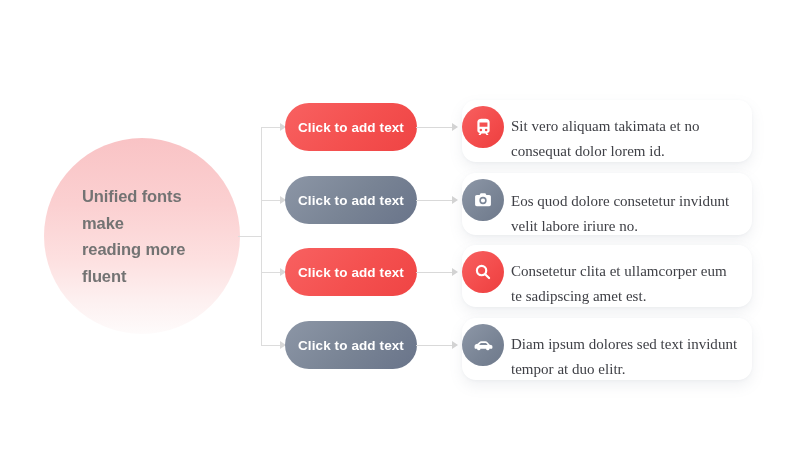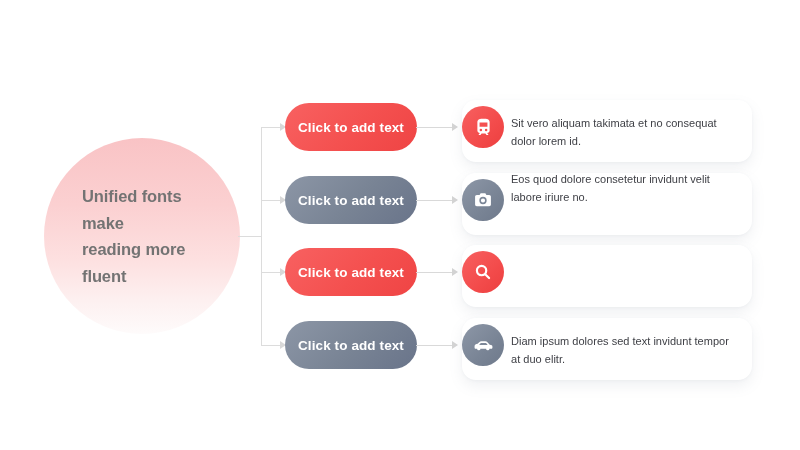--- a/index.html
+++ b/index.html
@@ -152,24 +152,25 @@
   .icon-badge.gray {
     background: linear-gradient(135deg, #8d97a7 0%, #798495 60%, #6e７9 100%);
     background: linear-gradient(135deg, #8d97a7 0%, #798495 60%, #6e798b 100%);
   }
   .icon-badge svg { display: block; }
 
   .row-text {
     position: absolute;
     left: 511px;
     width: 230px;
-    font-size: 11px;
+    font-size: 15px;
     line-height: 1.65;
     color: #3f4046;
     letter-spacing: 0.02px;
+    font-family: Liberation Serif, serif;
   }
 </style>
 </head>
 <body>
 
 <div id="slide">
 
   <div id="hero-circle"></div>
   <div id="hero-text">Unified fonts
 make
@@ -205,34 +206,35 @@
     <span>Click to add text</span>
   </div>
   <div class="arrow-line" style="top:200px;"></div>
   <div class="arrow-head" style="top:196px;"></div>
   <div class="row-card" style="top:173px;"></div>
   <div class="icon-badge gray" style="top:179px;">
     <svg width="20" height="20" viewBox="0 0 24 24" fill="#ffffff">
       <path d="M9.2 4l-1.3 2H4.6C3.4 6 2.5 6.9 2.5 8.1v9.3c0 1.2.9 2.1 2.1 2.1h14.8c1.2 0 2.1-.9 2.1-2.1V8.1c0-1.2-.9-2.1-2.1-2.1h-3.3l-1.3-2H9.2zM12 17a4.4 4.4 0 1 1 0-8.8 4.4 4.4 0 0 1 0 8.8zm0-1.9a2.5 2.5 0 1 0 0-5 2.5 2.5 0 0 0 0 5z"></path>
     </svg>
   </div>
-  <div class="row-text" style="top:170px;">Eos quod dolore consetetur invidunt velit labore iriure no.</div>
+  <div class="row-text" style="top:189px;">Eos quod dolore consetetur invidunt velit labore iriure no.</div>
 
   <div class="pill red" style="top:248px;">
     <span>Click to add text</span>
   </div>
   <div class="arrow-line" style="top:272px;"></div>
   <div class="arrow-head" style="top:268px;"></div>
   <div class="row-card" style="top:245px;"></div>
   <div class="icon-badge red" style="top:251px;">
     <svg width="20" height="20" viewBox="0 0 24 24" fill="none" stroke="#ffffff" stroke-width="2.6" stroke-linecap="round">
       <circle cx="10.3" cy="10.3" r="5.6"></circle>
       <line x1="14.6" y1="14.6" x2="19.3" y2="19.3"></line>
     </svg>
   </div>
+  <div class="row-text" style="top:259px;">Consetetur clita et ullamcorper eum te sadipscing amet est.</div>
 
   <div class="pill gray" style="top:321px;">
     <span>Click to add text</span>
   </div>
   <div class="arrow-line" style="top:345px;"></div>
   <div class="arrow-head" style="top:341px;"></div>
   <div class="row-card" style="top:318px;"></div>
   <div class="icon-badge gray" style="top:324px;">
     <svg width="21" height="21" viewBox="0 0 24 24" fill="#ffffff">
       <path d="M20.6 11.4l-1.5-.3-2.6-2.9c-.6-.7-1.5-1.1-2.4-1.1H9.7c-1 0-1.9.4-2.6 1.1L5.3 10c-2 .2-3.5 1.2-3.5 2.6v1.9c0 .6.5 1.1 1.1 1.1h18.2c.6 0 1.1-.5 1.1-1.1v-1.2c0-.9-.6-1.7-1.6-1.9zM8.6 9.5c.3-.3.7-.5 1.1-.5h4.4c.4 0 .8.2 1.1.5l1.6 1.8H7z"></path>

